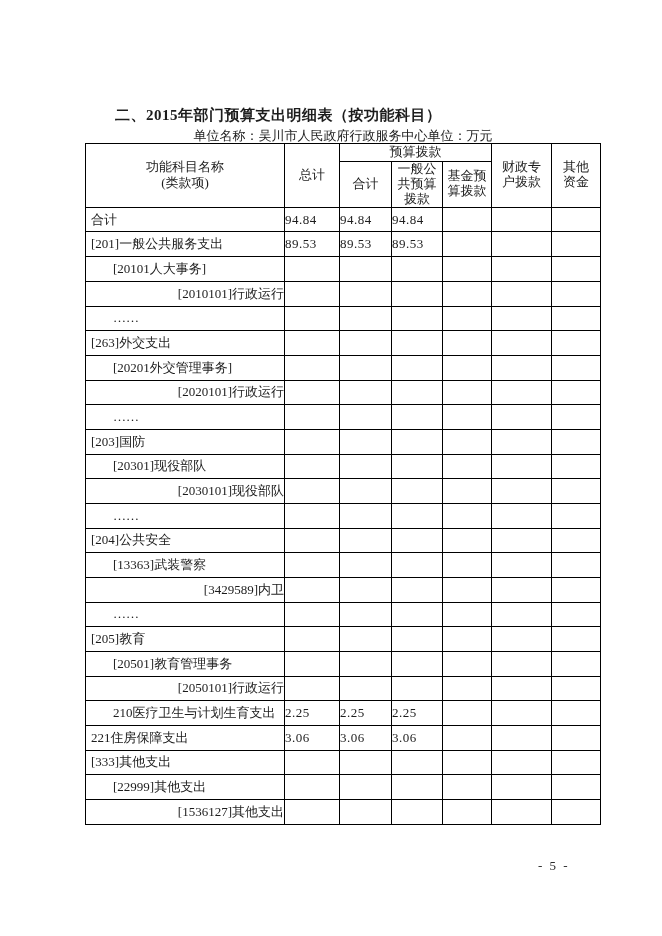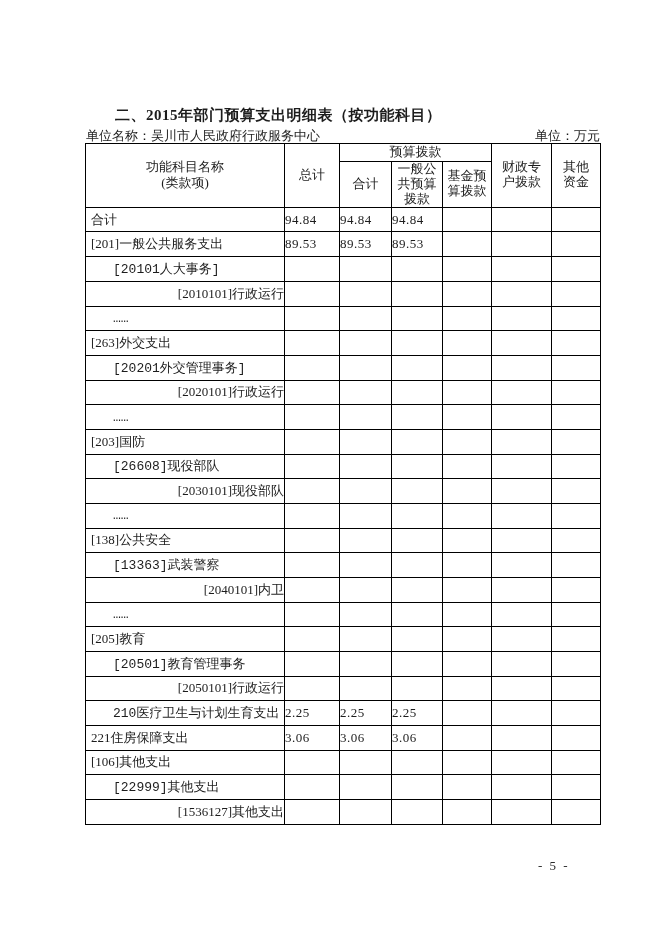--- a/index.html
+++ b/index.html
@@ -13,21 +13,21 @@
   }
   .page { position: absolute; left: 0; top: 0; width: 596px; height: 936px; background: #ffffff; }
 
   .doc-title {
     position: absolute; left: 115px; top: 106px;
     font-size: 15px; font-weight: bold; letter-spacing: 0.5px;
     white-space: nowrap;
   }
   .unit-line {
     position: absolute; left: 86px; top: 127px; width: 514px;
-    display: flex; justify-content: space-between;
+    display: flex; justify-content: center;
     font-size: 13px; white-space: nowrap;
   }
 
   table.budget {
     position: absolute; left: 85px; top: 143px;
     width: 515px;
     border-collapse: collapse; table-layout: fixed;
     font-size: 13px;
   }
   table.budget th, table.budget td {
@@ -39,21 +39,21 @@
   }
   thead th { text-align: center; line-height: 1.15; margin-top: 12px; }
   tr.hrow1 { height: 18px; }
   tr.hrow2 { height: 44px; }
   .prewrap { white-space: pre-line; }
   .hdr-subject { line-height: 1.25; }
 
   tbody tr { height: 24.68px; }
   td.label { text-align: left; white-space: nowrap; }
   td.label.ind0 { padding-left: 5px; }
-  td.label.ind1 { padding-left: 27px; font-family: Liberation Mono, monospace; }
+  td.label.ind1 { padding-left: 27px; }
   td.label.ind2 { padding-left: 54px; text-align: right; }
   td.val { text-align: left; padding-left: 7px; letter-spacing: 0.5px; white-space: nowrap; }
 
   .page-number {
     position: absolute; top: 858px; left: 538px;
     font-size: 13px; letter-spacing: 2px; color: #2a2a2a;
     white-space: nowrap;
   }
 </style>
 </head>
@@ -183,21 +183,21 @@
         <tr>
           <td class="label ind0">[203]国防</td>
           <td class="val"></td>
           <td class="val"></td>
           <td class="val"></td>
           <td class="val"></td>
           <td class="val"></td>
           <td class="val"></td>
         </tr>
         <tr>
-          <td class="label ind1">[26608]现役部队</td>
+          <td class="label ind1">[20301]现役部队</td>
           <td class="val"></td>
           <td class="val"></td>
           <td class="val"></td>
           <td class="val"></td>
           <td class="val"></td>
           <td class="val"></td>
         </tr>
         <tr>
           <td class="label ind2">[2030101]现役部队</td>
           <td class="val"></td>
@@ -210,39 +210,39 @@
         <tr>
           <td class="label ind1">……</td>
           <td class="val"></td>
           <td class="val"></td>
           <td class="val"></td>
           <td class="val"></td>
           <td class="val"></td>
           <td class="val"></td>
         </tr>
         <tr>
-          <td class="label ind0">[138]公共安全</td>
+          <td class="label ind0">[204]公共安全</td>
           <td class="val"></td>
           <td class="val"></td>
           <td class="val"></td>
           <td class="val"></td>
           <td class="val"></td>
           <td class="val"></td>
         </tr>
         <tr>
           <td class="label ind1">[13363]武装警察</td>
           <td class="val"></td>
           <td class="val"></td>
           <td class="val"></td>
           <td class="val"></td>
           <td class="val"></td>
           <td class="val"></td>
         </tr>
         <tr>
-          <td class="label ind2">[2040101]内卫</td>
+          <td class="label ind2">[3429589]内卫</td>
           <td class="val"></td>
           <td class="val"></td>
           <td class="val"></td>
           <td class="val"></td>
           <td class="val"></td>
           <td class="val"></td>
         </tr>
         <tr>
           <td class="label ind1">……</td>
           <td class="val"></td>
@@ -291,21 +291,21 @@
         <tr>
           <td class="label ind0">221住房保障支出</td>
           <td class="val">3.06</td>
           <td class="val">3.06</td>
           <td class="val">3.06</td>
           <td class="val"></td>
           <td class="val"></td>
           <td class="val"></td>
         </tr>
         <tr>
-          <td class="label ind0">[106]其他支出</td>
+          <td class="label ind0">[333]其他支出</td>
           <td class="val"></td>
           <td class="val"></td>
           <td class="val"></td>
           <td class="val"></td>
           <td class="val"></td>
           <td class="val"></td>
         </tr>
         <tr>
           <td class="label ind1">[22999]其他支出</td>
           <td class="val"></td>

